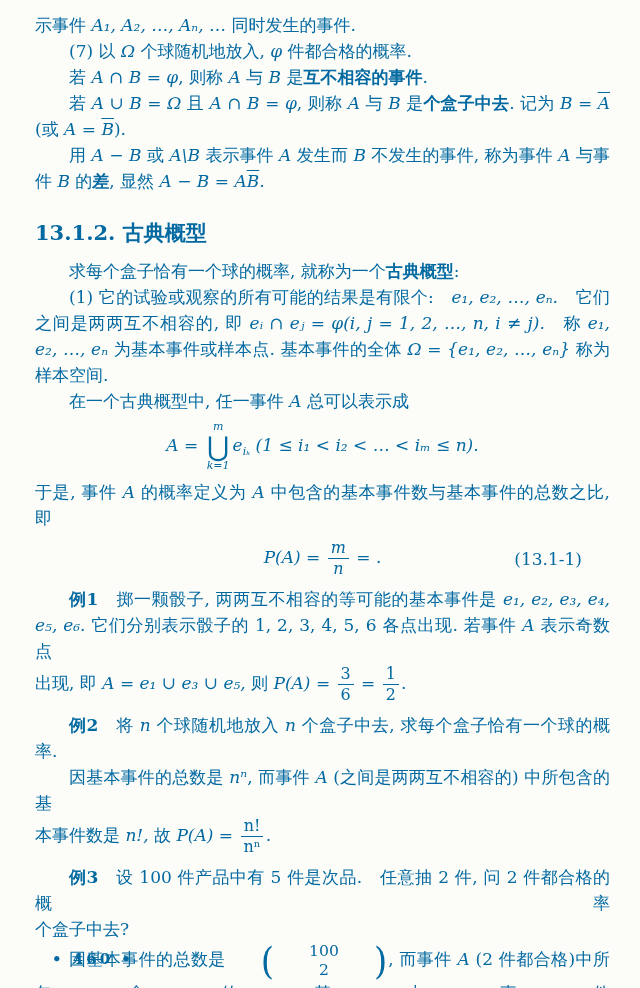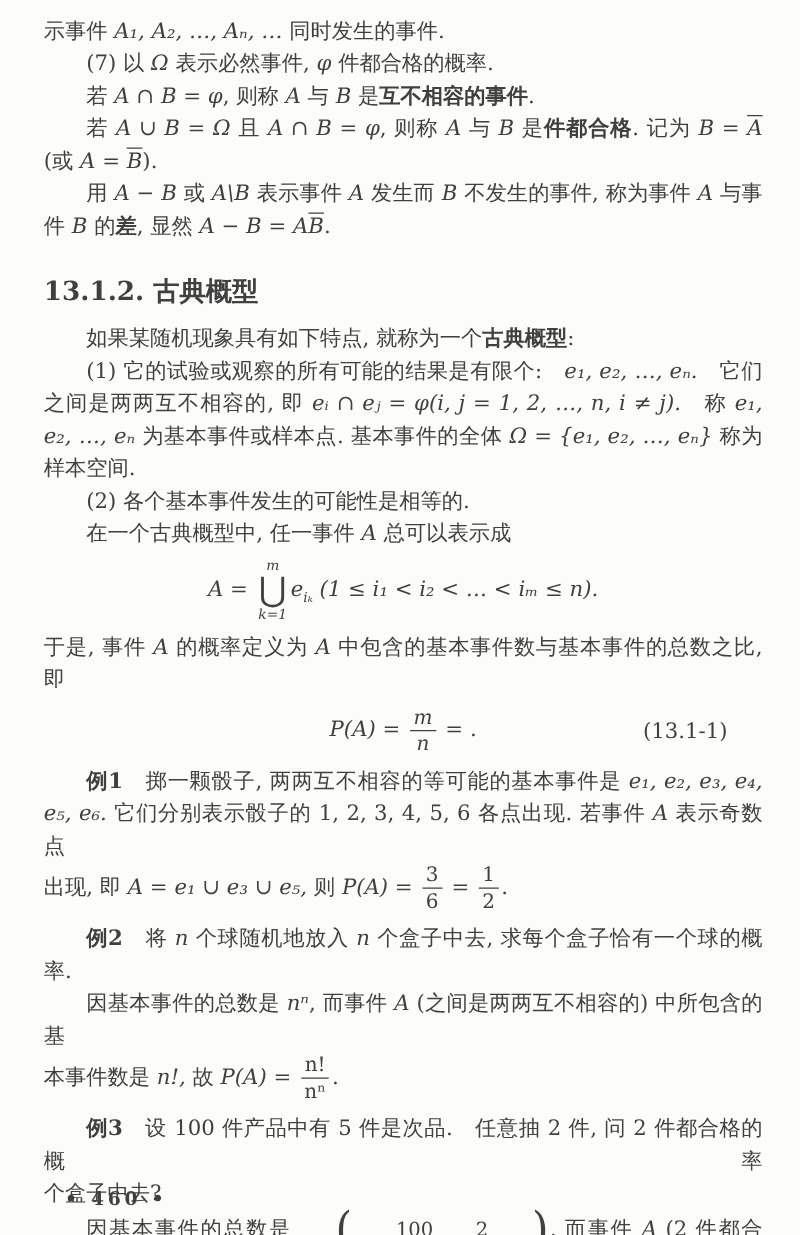--- a/index.html
+++ b/index.html
@@ -23,50 +23,49 @@
   .frac {
     display:inline-flex; flex-direction:column; align-items:center;
     vertical-align:middle; text-align:center; line-height:1.25;
     font-size:94%; margin:0 2px;
   }
   .frac > .num { border-bottom:1.5px solid currentColor; padding:0 3px; }
   .frac > .den { padding:0 3px; }
 
   .binom { display:inline-flex; align-items:center; vertical-align:middle; margin:0 1px; }
   .binom > .paren { font-size:200%; font-weight:400; line-height:0.95; transform:scaleY(1.1); }
-  .binom > .col { display:inline-flex; flex-direction:row; align-items:center; line-height:1.2; font-size:92%; padding:0 1px; }
+  .binom > .col { display:inline-flex; flex-direction:column; align-items:center; line-height:1.2; font-size:92%; padding:0 1px; }
 
   .display { text-align:center; margin:7px 0; position:relative; }
   .eqno { position:absolute; right:28px; top:50%; transform:translateY(-50%); font-style:normal;margin-left:35px; }
   .bigop { display:inline-flex; flex-direction:column; align-items:center; vertical-align:middle; line-height:1; margin:0 3px; }
   .bigop > .lim { font-size:11px; font-style:italic; line-height:1.1; }
   .bigop > .op { font-size:27px; line-height:1; font-style:normal; }
   .cjk-frac { font-style:normal; font-size:15px; }
 
   .pagenum { position:absolute; left:52px; bottom:16px; font-weight:bold; font-size:15px; letter-spacing:3px; }
 </style>
 </head>
 <body>
 
-<div class="page" style="background: rgb(252, 252, 249); color: #404040;">
+<div class="page" style="background: rgb(252, 252, 249); color: #0369a1;">
   <div>
       <div class="line"><span>示事件 </span><span class="m">A₁, A₂, …, Aₙ, …</span><span> 同时发生的事件.</span></div>
-      <div class="line ind"><span>(7) 以 </span><span class="m">Ω</span><span> 表示必然事件, </span><span class="m">φ</span><span> 件都合格的概率.</span></div>
+      <div class="line ind"><span>(7) 以 </span><span class="m">Ω</span><span> 个球随机地放入, </span><span class="m">φ</span><span> 件都合格的概率.</span></div>
       <div class="line ind"><span>若 </span><span class="m">A ∩ B = φ</span><span>, 则称 </span><span class="m">A</span><span> 与 </span><span class="m">B</span><span> 是</span><span class="b">互不相容的事件</span><span>.</span></div>
-      <div class="line ind full"><span>若 </span><span class="m">A ∪ B = Ω</span><span> 且 </span><span class="m">A ∩ B = φ</span><span>, 则称 </span><span class="m">A</span><span> 与 </span><span class="m">B</span><span> 是</span><span class="b">件都合格</span><span>. 记为 </span><span class="m">B</span><span class="m"> = </span><span class="m ov">A</span></div>
+      <div class="line ind full"><span>若 </span><span class="m">A ∪ B = Ω</span><span> 且 </span><span class="m">A ∩ B = φ</span><span>, 则称 </span><span class="m">A</span><span> 与 </span><span class="m">B</span><span> 是</span><span class="b">个盒子中去</span><span>. 记为 </span><span class="m">B</span><span class="m"> = </span><span class="m ov">A</span></div>
       <div class="line"><span>(或 </span><span class="m">A</span><span class="m"> = </span><span class="m ov">B</span><span>).</span></div>
       <div class="line ind full"><span>用 </span><span class="m">A − B</span><span> 或 </span><span class="m">A\B</span><span> 表示事件 </span><span class="m">A</span><span> 发生而 </span><span class="m">B</span><span> 不发生的事件, 称为事件 </span><span class="m">A</span><span> 与事</span></div>
       <div class="line"><span>件 </span><span class="m">B</span><span> 的</span><span class="b">差</span><span>, 显然 </span><span class="m">A − B = A</span><span class="m ov">B</span><span>.</span></div>
       <div class="heading">13.1.2. 古典概型</div>
-      <div class="line ind"><span>如果某随机现象具有如下特点, 就称为一个</span><span class="b">古典概型</span><span>:</span></div>
+      <div class="line ind"><span>求每个盒子恰有一个球的概率, 就称为一个</span><span class="b">古典概型</span><span>:</span></div>
       <div class="line ind full"><span>(1) 它的试验或观察的所有可能的结果是有限个:　</span><span class="m">e₁, e₂, …, eₙ.</span><span>　它们</span></div>
       <div class="line full"><span>之间是两两互不相容的, 即 </span><span class="m">eᵢ ∩ eⱼ = φ(i, j = 1, 2, …, n, i ≠ j).</span><span>　称 </span><span class="m">e₁,</span></div>
       <div class="line full"><span class="m">e₂, …, eₙ</span><span> 为基本事件或样本点. 基本事件的全体 </span><span class="m">Ω = {e₁, e₂, …, eₙ}</span><span> 称为</span></div>
       <div class="line"><span>样本空间.</span></div>
-      <div class="line ind"><span>(2) 各个基本事件发生的可能性是相等的.</span></div>
       <div class="line ind"><span>在一个古典概型中, 任一事件 </span><span class="m">A</span><span> 总可以表示成</span></div>
       <div class="display"><span class="m">A = </span><span class="bigop">
           <span class="lim">m</span>
           <span class="op">⋃</span>
           <span class="lim">k=1</span>
         </span><span class="m">e</span><sub class="m">iₖ</sub><span class="m"> (1 ≤ i₁ &lt; i₂ &lt; … &lt; iₘ ≤ n).</span></div>
       <div class="line"><span>于是, 事件 </span><span class="m">A</span><span> 的概率定义为 </span><span class="m">A</span><span> 中包含的基本事件数与基本事件的总数之比, 即</span></div>
       <div class="display"><span class="m">P(A) = </span><span class="frac m">
           <span class="num">m</span>
           <span class="den">n</span>

